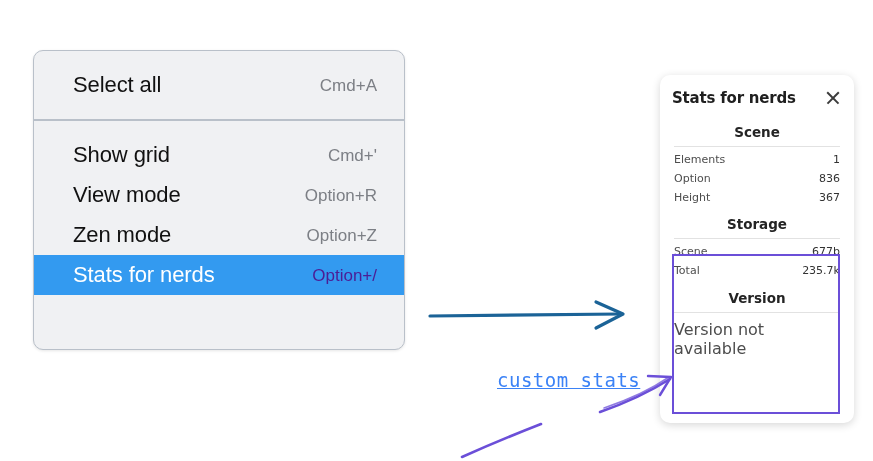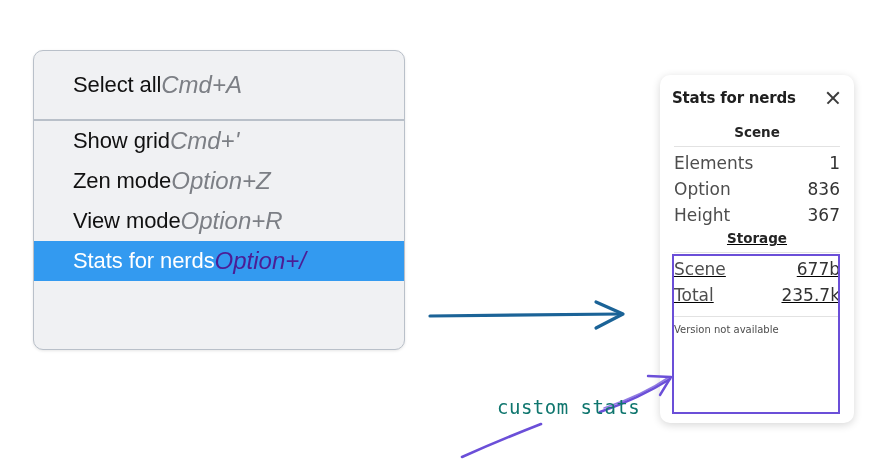--- a/index.html
+++ b/index.html
@@ -29,40 +29,40 @@
     box-shadow: 0 1px 3px rgba(0,0,0,0.10);
     box-sizing: border-box;
     overflow: hidden;
   }
   .menu-group-top {
     padding-top: 14px;
     padding-bottom: 14px;
     border-bottom: 2px solid #b9c0c9;
   }
   .menu-group-bottom {
+    padding-top: 14px;
   }
   .menu-item {
     height: 40px;
     display: flex;
     align-items: center;
-    justify-content: flex-start;
+    justify-content: space-between;
     padding: 0 27px 0 39px;
     box-sizing: border-box;
   }
   .menu-item .label {
     font-size: 22px;
     color: #111111;
     letter-spacing: -0.1px;
     line-height: 1;
   }
   .menu-item .shortcut {
-    font-size: 24px;
+    font-size: 17px;
     color: #7c7f85;
     line-height: 1;
-    font-style: italic;
   }
   .menu-item.selected {
     background: #339af0;
   }
   .menu-item.selected .label { color: #ffffff; }
   .menu-item.selected .shortcut { color: #4c1d95; }
   .menu-footer { height: 20px; }
 
   
   #stats-panel {
@@ -120,27 +120,27 @@
   }
   .section-rule {
     height: 1px;
     background: #e2e2e2;
     margin: 0 2px 3px 2px;
   }
   .stat-row {
     display: flex;
     align-items: baseline;
     justify-content: space-between;
-    font-size: 17px;
+    font-size: 11px;
     color: #4d4d4d;
     padding: 3px 2px;
   }
   .stat-row .value { color: #333333; }
   .plain-row {
-    font-size: 10px;
+    font-size: 16px;
     color: #4d4d4d;
     padding: 4px 2px 2px 2px;
   }
 
   
   #custom-stats-box {
     position: absolute;
     left: 672px;
     top: 254px;
     width: 168px;
@@ -153,52 +153,53 @@
   
   #annotations {
     position: absolute;
     left: 0; top: 0;
     width: 873px; height: 461px;
     pointer-events: none;
   }
   #custom-stats-label {
     position: absolute;
     left: 497px;
-    top: 396px;
+    top: 369px;
     font-family: "DejaVu Sans Mono", monospace;
     font-size: 19px;
-    color: #0f766e;
+    color: #3b82f6;
     letter-spacing: 0.5px;
     white-space: nowrap;
+    text-decoration: underline;
   }
 </style>
 </head>
 <body>
 
 <div id="context-menu">
 
   <div class="menu-group-top">
     <div class="menu-item">
       <span class="label">Select all</span>
       <span class="shortcut">Cmd+A</span>
     </div>
   </div>
 
   <div class="menu-group-bottom">
     <div class="menu-item">
       <span class="label">Show grid</span>
       <span class="shortcut">Cmd+'</span>
     </div>
     <div class="menu-item">
+      <span class="label">View mode</span>
+      <span class="shortcut">Option+R</span>
+    </div>
+    <div class="menu-item">
       <span class="label">Zen mode</span>
       <span class="shortcut">Option+Z</span>
-    </div>
-    <div class="menu-item">
-      <span class="label">View mode</span>
-      <span class="shortcut">Option+R</span>
     </div>
     <div class="menu-item selected">
       <span class="label">Stats for nerds</span>
       <span class="shortcut">Option+/</span>
     </div>
     <div class="menu-footer"></div>
   </div>
 
 </div>
 
@@ -219,34 +220,35 @@
     <div class="stat-row">
       <span class="label">Option</span>
       <span class="value">836</span>
     </div>
     <div class="stat-row">
       <span class="label">Height</span>
       <span class="value">367</span>
     </div>
   </div>
 
-  <div style="text-decoration:underline;">
+  <div style="margin-top:7px;">
     <div class="section-title">Storage</div>
     <div class="section-rule"></div>
     <div class="stat-row">
       <span class="label">Scene</span>
       <span class="value">677b</span>
     </div>
     <div class="stat-row">
       <span class="label">Total</span>
       <span class="value">235.7k</span>
     </div>
   </div>
 
   <div style="margin-top:8px;">
+    <div class="section-title">Version</div>
     <div class="section-rule"></div>
     <div class="plain-row">Version not available</div>
   </div>
 
 </div>
 
 <div id="custom-stats-box"></div>
 
 <svg id="annotations" viewBox="0 0 873 461" width="873" height="461">
 

